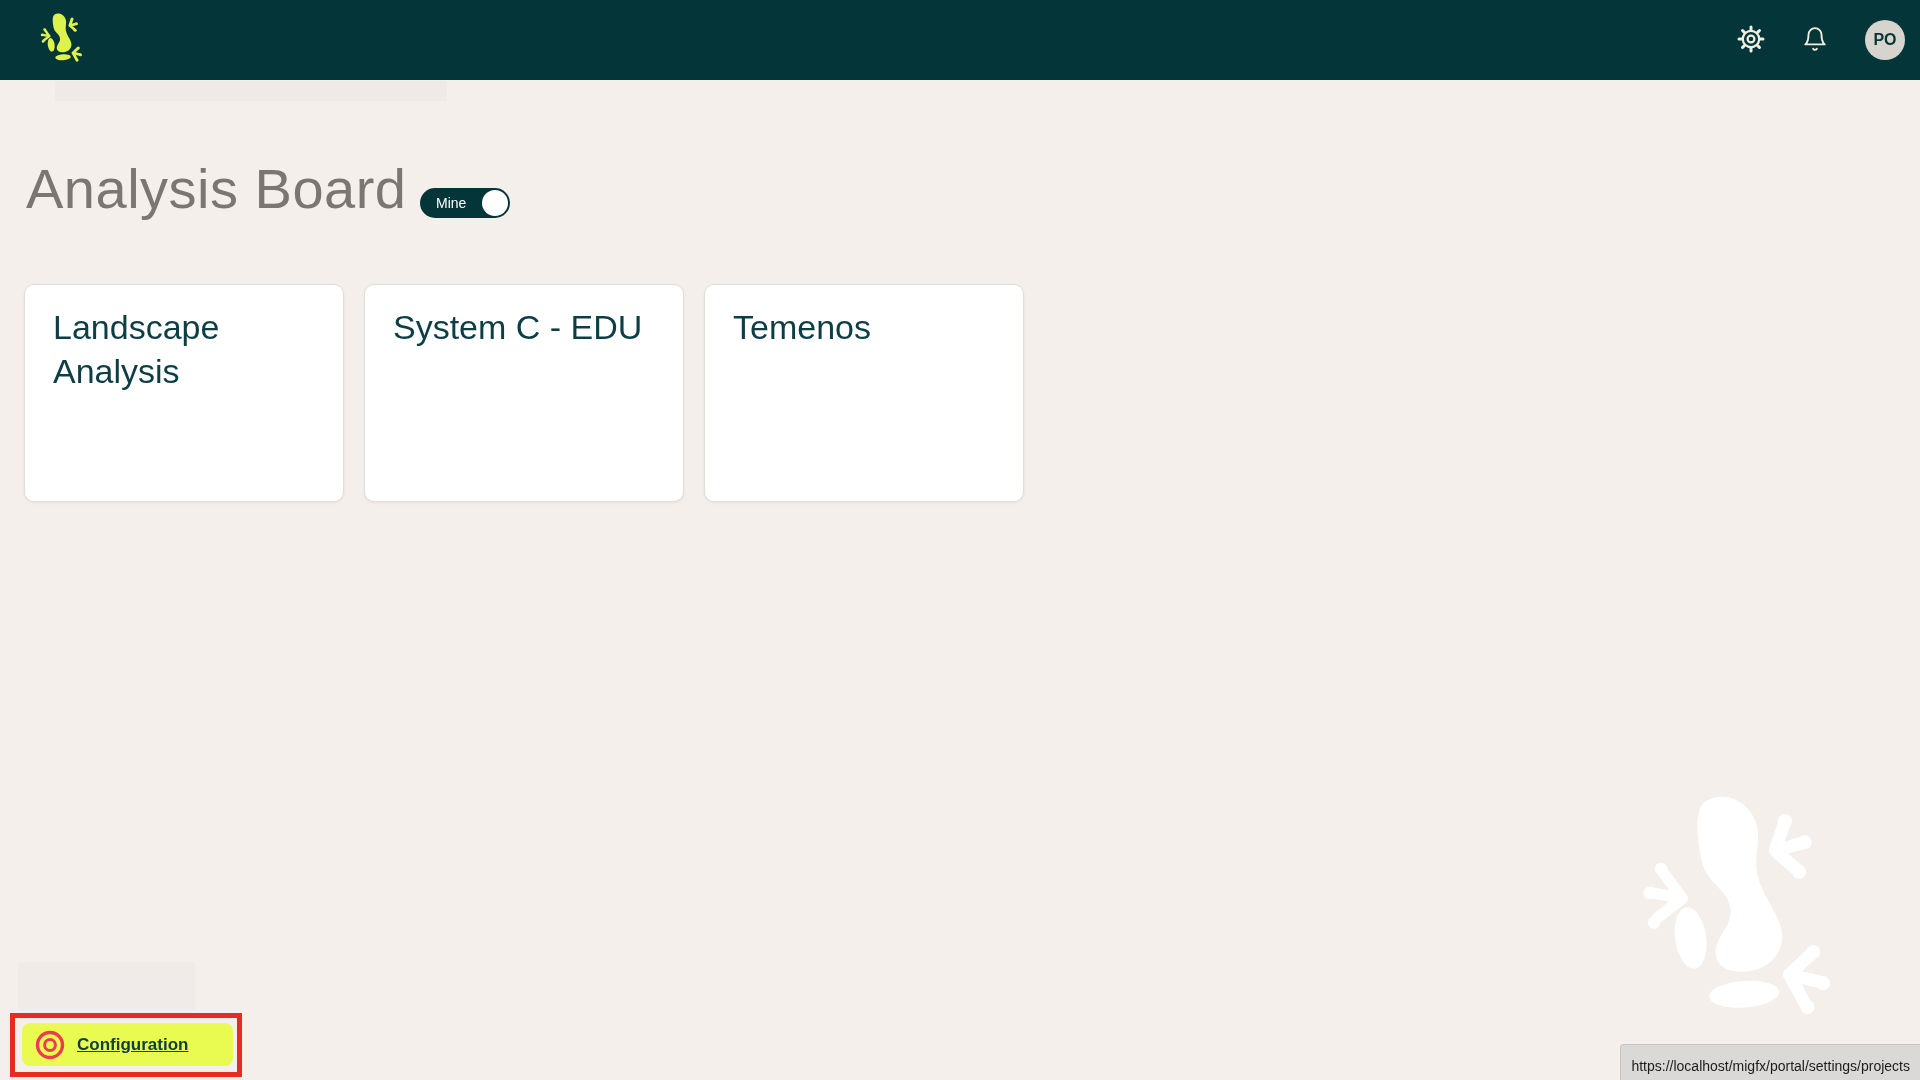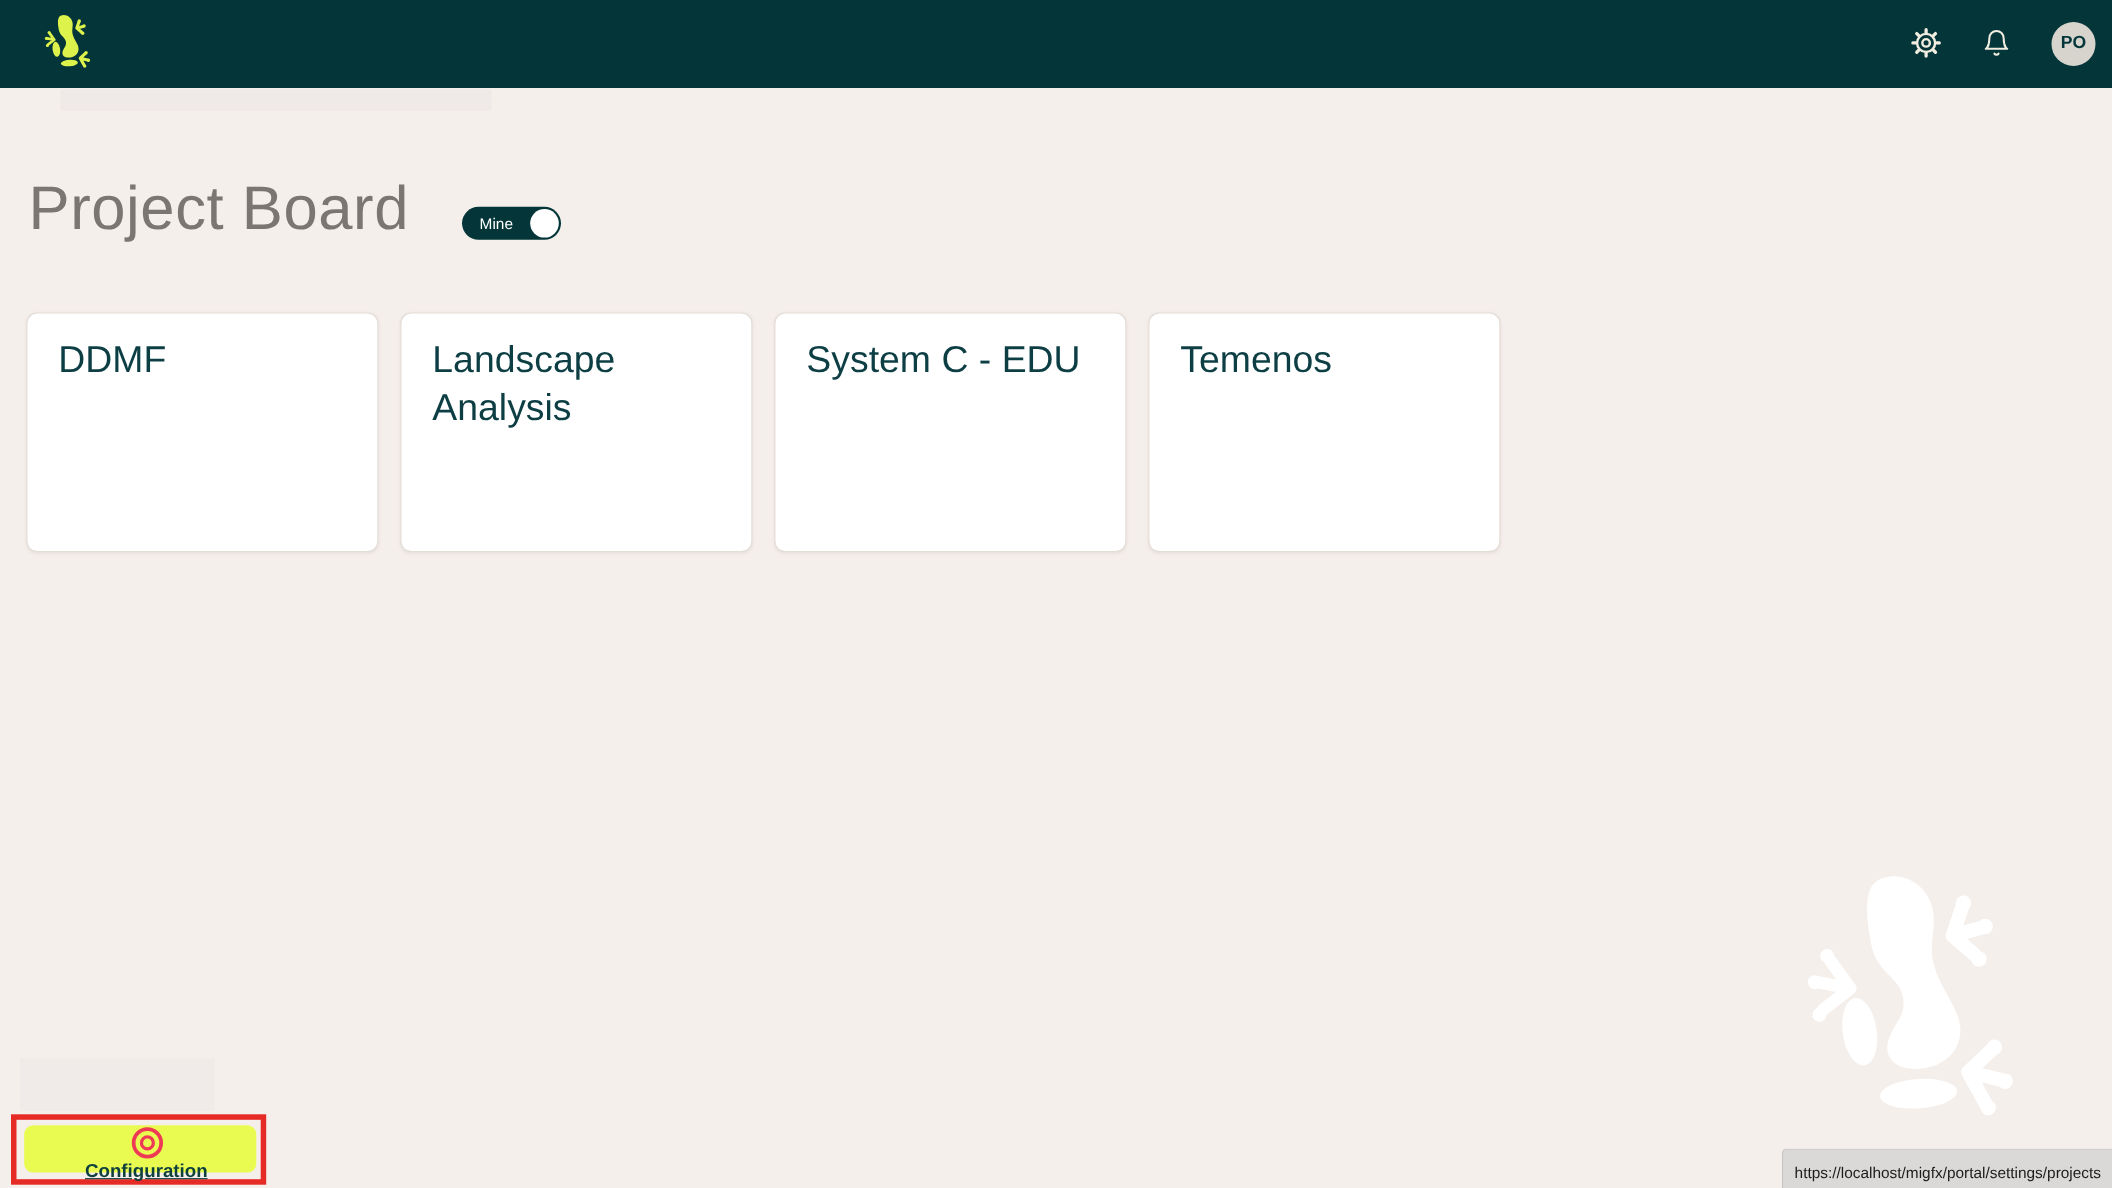--- a/index.html
+++ b/index.html
@@ -30,21 +30,21 @@
   .card{width:320px;height:218px;box-sizing:border-box;background:#ffffff;
     border:1px solid #e3ddd8;border-radius:10px;padding:20px 30px 0 28px;
     box-shadow:0 1px 3px rgba(90,70,60,.08);cursor:pointer;}
   .card h2{margin:0;font-size:34px;line-height:44px;font-weight:400;color:#0c3e44;}
   
   .watermark{position:absolute;left:1640px;top:794px;color:#ffffff;pointer-events:none;}
   
   .config-annotation{position:absolute;left:10px;top:1013px;width:232px;height:64px;
     box-sizing:border-box;border:5px solid #e62b26;}
   .config-item{position:absolute;left:22px;top:1023px;width:211px;height:43px;background:#e9fb51;
-    border-radius:8px;display:flex;align-items:center;cursor:pointer;flex-direction:column;}
+    border-radius:8px;display:flex;align-items:center;cursor:pointer;}
   .config-item .ticon{margin-left:12px;display:flex;}
   .config-label{margin-left:11px;font-size:17px;font-weight:700;color:#0e403d;text-decoration:underline;}
   
   .status-url{position:absolute;right:0;bottom:0;background:#dad9d8;border:1px solid #c6c5c4;
     border-right:none;border-bottom:none;border-radius:4px 0 0 0;
     padding:13px 10px 6px 10px;font-size:14px;color:#1c1c1c;white-space:nowrap;}
   .defs{position:absolute;width:0;height:0;overflow:hidden;}
 </style>
 </head>
 <body>
@@ -105,31 +105,28 @@
         </svg>
       </span>
     </button>
     <button class="avatar">PO</button>
   </div>
 </header>
 
 <div class="strip-top"></div>
 <div class="strip-bottom"></div>
 
-<h1 class="page-title">Project Board</h1>
+<h1 class="page-title">Analysis Board</h1>
 
 <div class="toggle">
   <span class="toggle-label">Mine</span>
   <span class="toggle-knob"></span>
 </div>
 
 <div class="cards">
-  <div class="card">
-    <h2>DDMF</h2>
-  </div>
   <div class="card">
     <h2>Landscape Analysis</h2>
   </div>
   <div class="card">
     <h2>System C - EDU</h2>
   </div>
   <div class="card">
     <h2>Temenos</h2>
   </div>
 </div>

